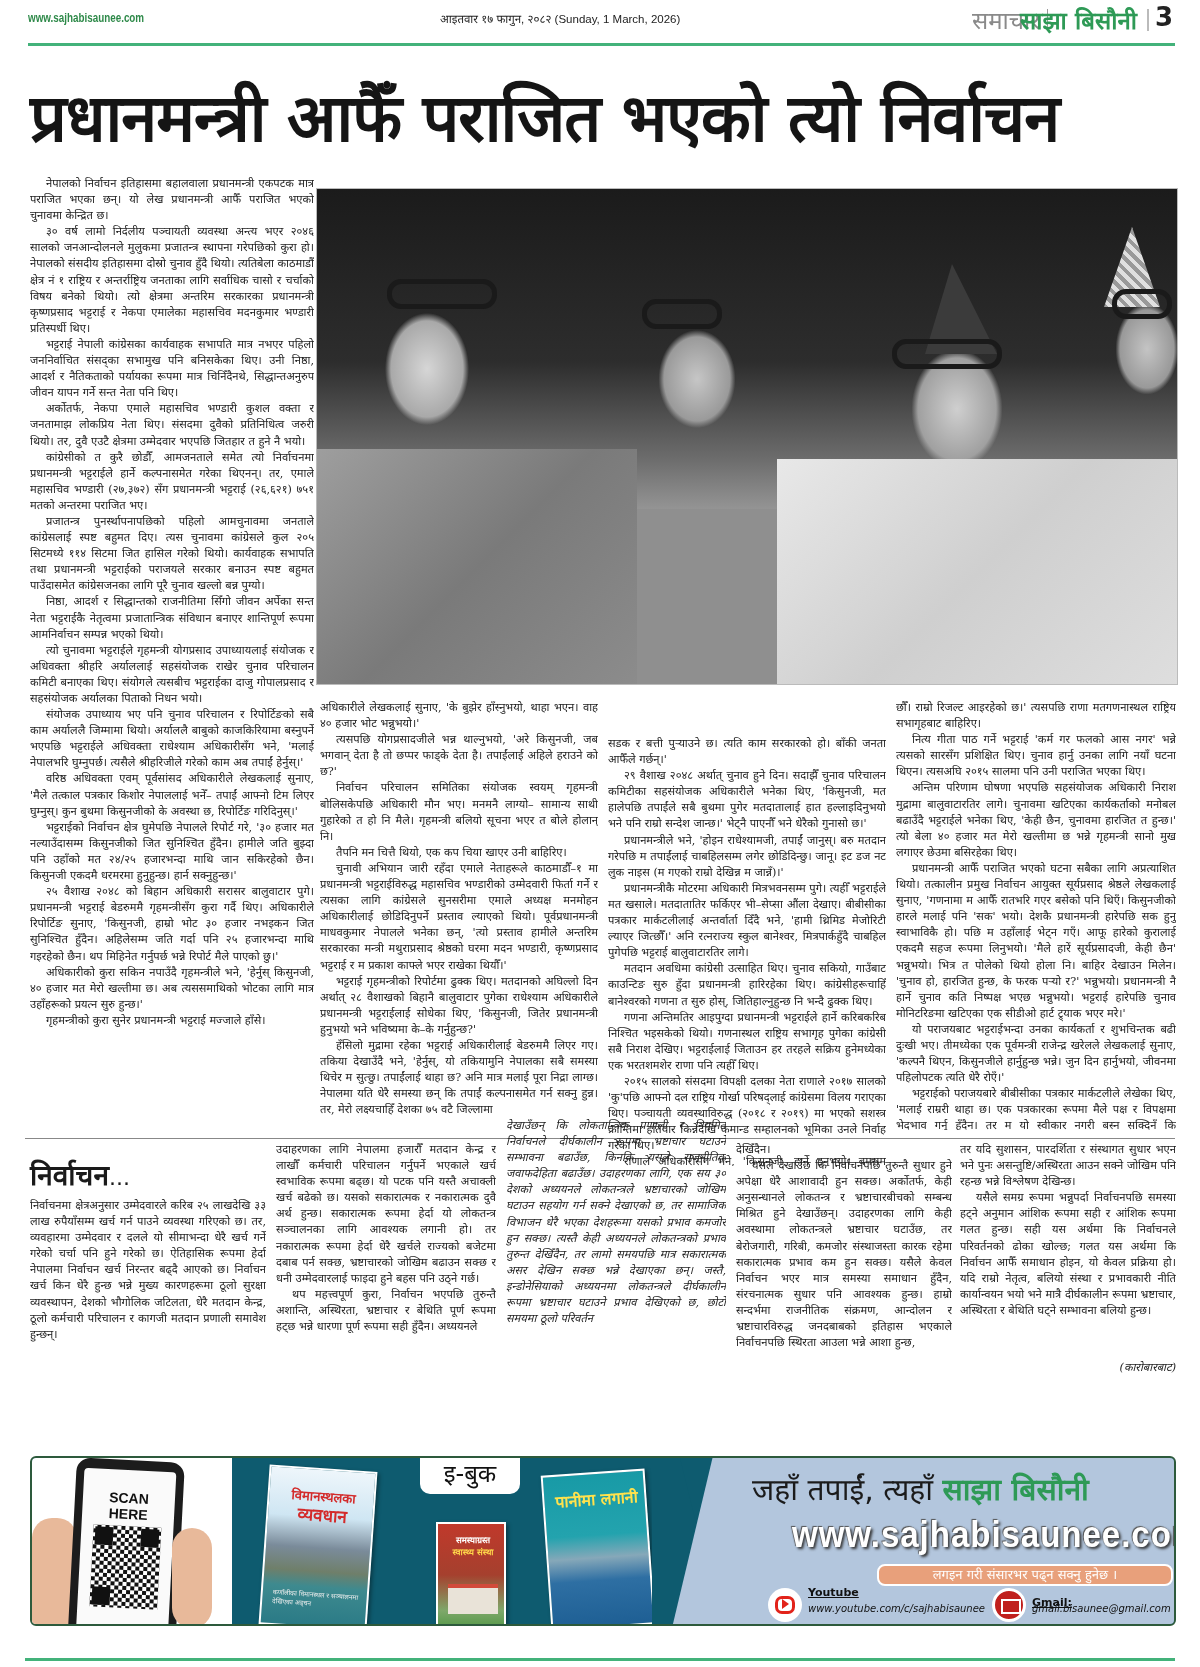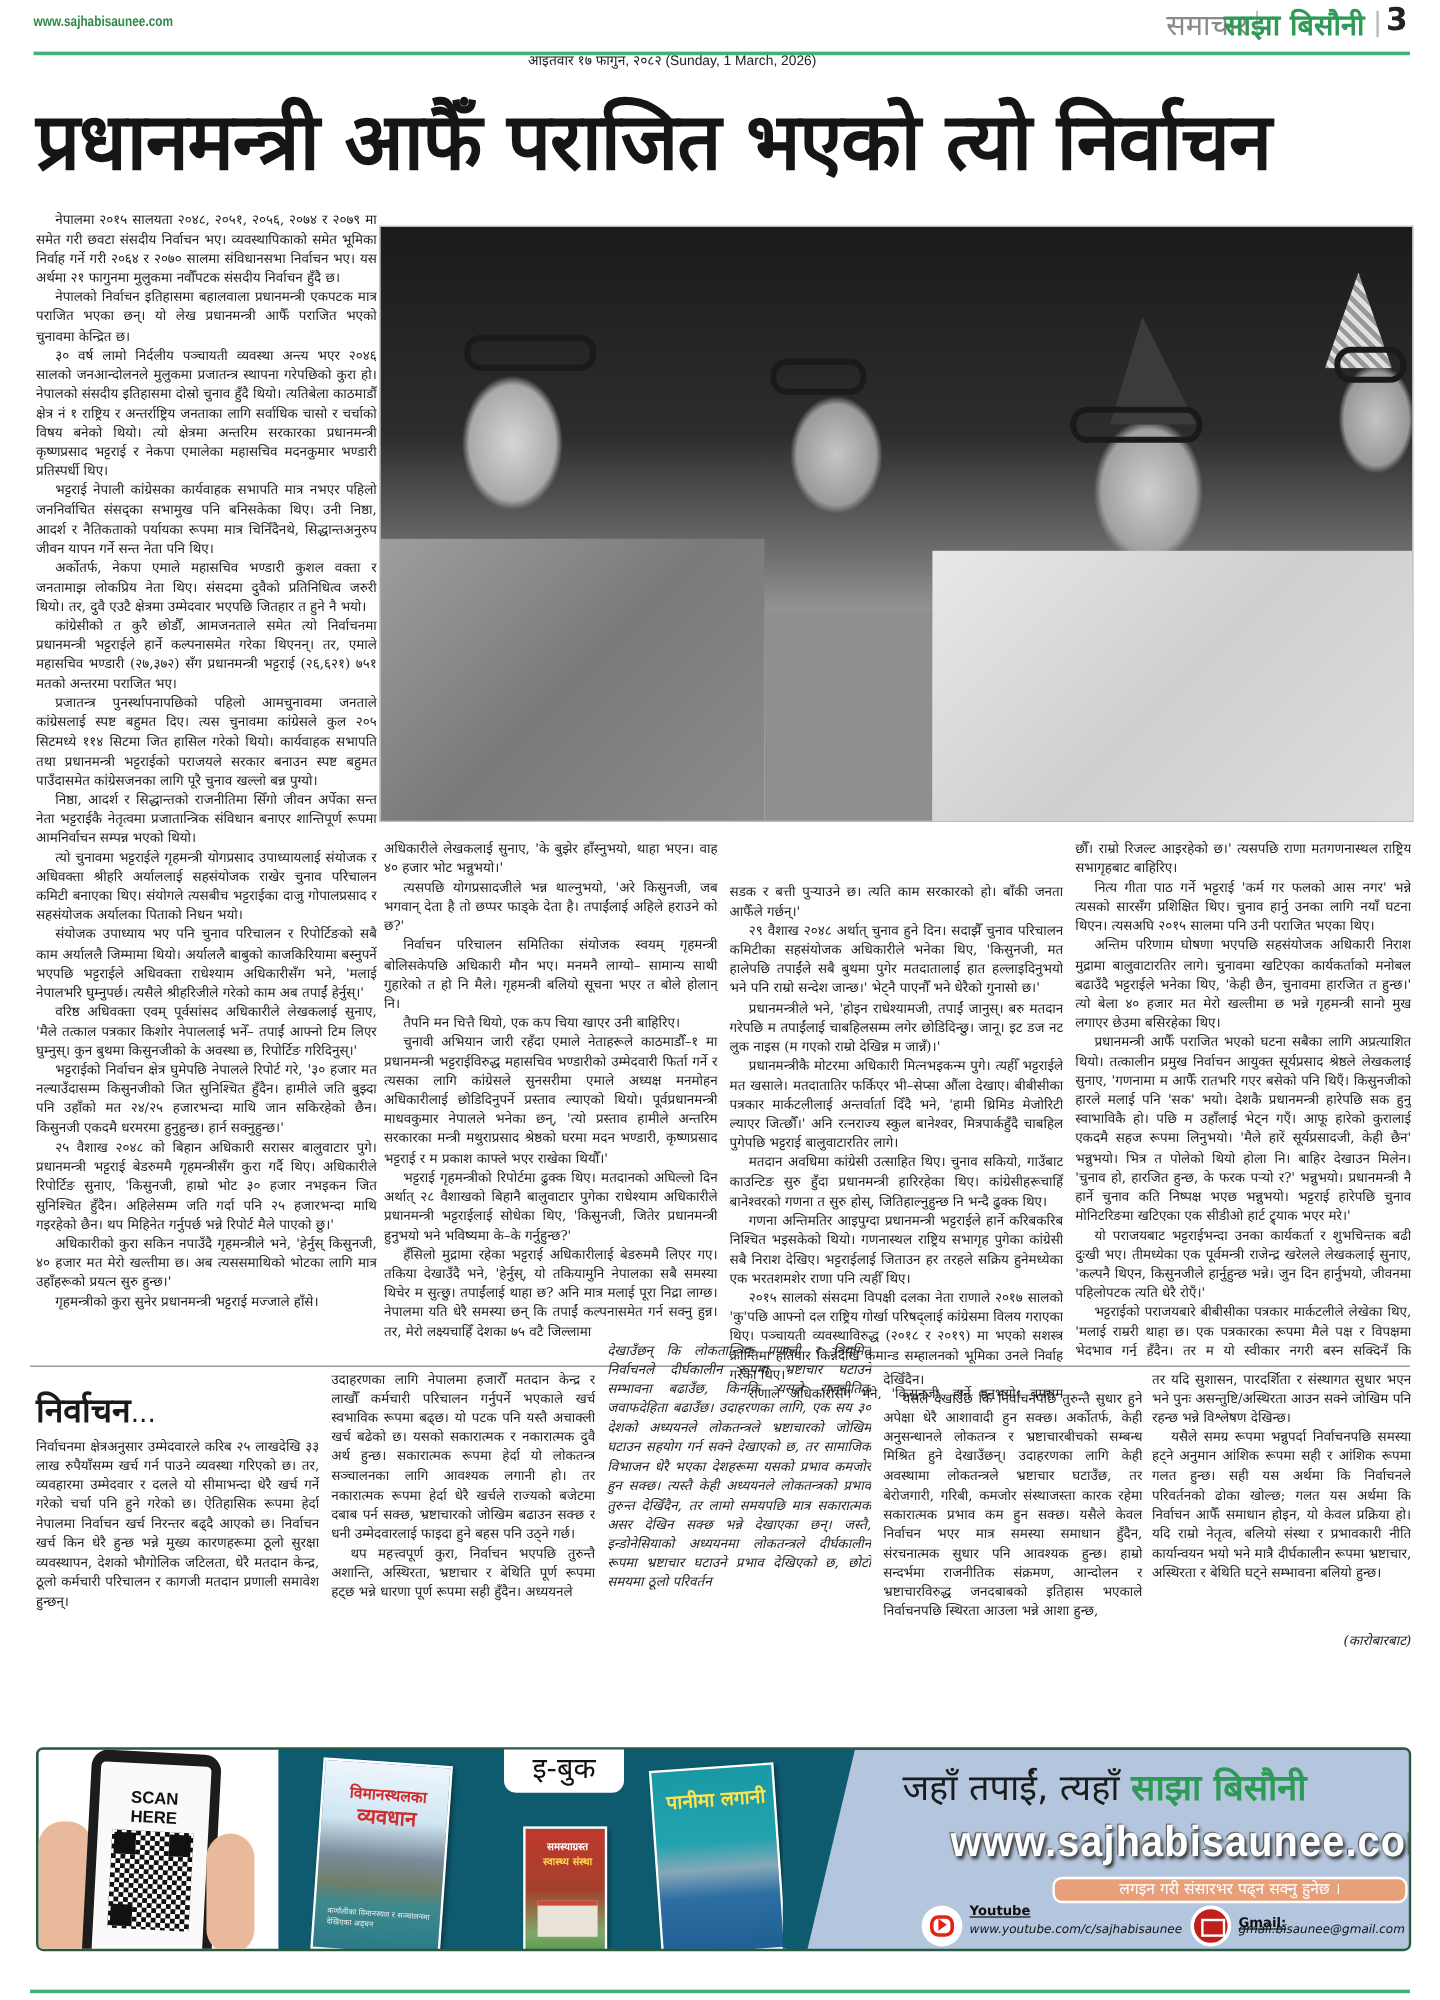--- a/index.html
+++ b/index.html
@@ -2,21 +2,21 @@
 <html><head>
 <meta charset="utf-8">
 <style>
   * { box-sizing: border-box; margin: 0; padding: 0; }
   html, body { width: 1200px; height: 1667px; background: #ffffff; overflow: hidden; }
   body { font-family: "DejaVu Serif", serif; color: #1a1a1a; position: relative; }
 
   
   .hdr { position: absolute; left: 25px; top: 0; width: 1150px; height: 46px; }
   .hdr .site { position: absolute; left: 3px; top: 11px; font-family: "Liberation Sans", sans-serif; font-size: 12px; color: #2f8a4a; font-weight: bold; transform: scaleX(0.82); transform-origin: left; }
-  .hdr .date { position: absolute; left: 415px; top: 11px; font-family: "Liberation Sans", sans-serif; font-size: 11.5px; color: #222; margin-top: 31px; }
+  .hdr .date { position: absolute; left: 415px; top: 11px; font-family: "Liberation Sans", sans-serif; font-size: 11.5px; color: #222; }
   .hdr .sec { position: absolute; right: 135px; top: 3px; font-size: 24px; color: #8a8a8a; font-family: "DejaVu Sans", sans-serif; }
   .hdr .sep1 { position: absolute; right: 127px; top: 9px; width: 1px; height: 22px; background: #999; }
   .hdr .brand { position: absolute; right: 38px; top: 3px; font-size: 24px; color: #2e9a56; font-family: "DejaVu Sans", sans-serif; font-weight: bold; }
   .hdr .sep2 { position: absolute; right: 26px; top: 9px; width: 2px; height: 22px; background: #bbb; }
   .hdr .pg { position: absolute; right: 2px; top: 2px; font-size: 26px; font-weight: bold; font-family: "DejaVu Sans", sans-serif; color: #222; }
   .hdr .rule { position: absolute; left: 3px; right: 0; top: 43px; height: 3px; background: #43b27a; }
 
   
   .headline { position: absolute; left: 30px; top: 78px; width: 1150px; font-family: "DejaVu Sans", sans-serif; font-weight: bold; font-size: 66px; letter-spacing: -1px; color: #151515; white-space: nowrap; line-height: 82px; transform: scaleX(0.98); transform-origin: left; }
 
@@ -116,21 +116,20 @@
   <span class="sep1"></span>
   <span class="brand">साझा बिसौनी</span>
   <span class="sep2"></span>
   <span class="pg">3</span>
   <div class="rule"></div>
 </header>
 
 <h1 class="headline">प्रधानमन्त्री आफैँ पराजित भएको त्यो निर्वाचन</h1>
 
 <div class="col c1" id="col1-top" style="height: 960px; overflow: hidden;">
-    <p>नेपालमा २०१५ सालयता २०४८, २०५१, २०५६, २०७४ र २०७९ मा समेत गरी छवटा संसदीय निर्वाचन भए। व्यवस्थापिकाको समेत भूमिका निर्वाह गर्ने गरी २०६४ र २०७० सालमा संविधानसभा निर्वाचन भए। यस अर्थमा २१ फागुनमा मुलुकमा नवौँपटक संसदीय निर्वाचन हुँदै छ।</p>
     <p>नेपालको निर्वाचन इतिहासमा बहालवाला प्रधानमन्त्री एकपटक मात्र पराजित भएका छन्। यो लेख प्रधानमन्त्री आफैँ पराजित भएको चुनावमा केन्द्रित छ।</p>
     <p>३० वर्ष लामो निर्दलीय पञ्चायती व्यवस्था अन्त्य भएर २०४६ सालको जनआन्दोलनले मुलुकमा प्रजातन्त्र स्थापना गरेपछिको कुरा हो। नेपालको संसदीय इतिहासमा दोस्रो चुनाव हुँदै थियो। त्यतिबेला काठमाडौँ क्षेत्र नं १ राष्ट्रिय र अन्तर्राष्ट्रिय जनताका लागि सर्वाधिक चासो र चर्चाको विषय बनेको थियो। त्यो क्षेत्रमा अन्तरिम सरकारका प्रधानमन्त्री कृष्णप्रसाद भट्टराई र नेकपा एमालेका महासचिव मदनकुमार भण्डारी प्रतिस्पर्धी थिए।</p>
     <p>भट्टराई नेपाली कांग्रेसका कार्यवाहक सभापति मात्र नभएर पहिलो जननिर्वाचित संसद्का सभामुख पनि बनिसकेका थिए। उनी निष्ठा, आदर्श र नैतिकताको पर्यायका रूपमा मात्र चिनिँदैनथे, सिद्धान्तअनुरुप जीवन यापन गर्ने सन्त नेता पनि थिए।</p>
     <p>अर्कोतर्फ, नेकपा एमाले महासचिव भण्डारी कुशल वक्ता र जनतामाझ लोकप्रिय नेता थिए। संसदमा दुवैको प्रतिनिधित्व जरुरी थियो। तर, दुवै एउटै क्षेत्रमा उम्मेदवार भएपछि जितहार त हुने नै भयो।</p>
     <p>कांग्रेसीको त कुरै छोडौँ, आमजनताले समेत त्यो निर्वाचनमा प्रधानमन्त्री भट्टराईले हार्ने कल्पनासमेत गरेका थिएनन्। तर, एमाले महासचिव भण्डारी (२७,३७२) सँग प्रधानमन्त्री भट्टराई (२६,६२१) ७५१ मतको अन्तरमा पराजित भए।</p>
     <p>प्रजातन्त्र पुनर्स्थापनापछिको पहिलो आमचुनावमा जनताले कांग्रेसलाई स्पष्ट बहुमत दिए। त्यस चुनावमा कांग्रेसले कुल २०५ सिटमध्ये ११४ सिटमा जित हासिल गरेको थियो। कार्यवाहक सभापति तथा प्रधानमन्त्री भट्टराईको पराजयले सरकार बनाउन स्पष्ट बहुमत पाउँदासमेत कांग्रेसजनका लागि पूरै चुनाव खल्लो बन्न पुग्यो।</p>
     <p>निष्ठा, आदर्श र सिद्धान्तको राजनीतिमा सिँगो जीवन अर्पेका सन्त नेता भट्टराईकै नेतृत्वमा प्रजातान्त्रिक संविधान बनाएर शान्तिपूर्ण रूपमा आमनिर्वाचन सम्पन्न भएको थियो।</p>
     <p>त्यो चुनावमा भट्टराईले गृहमन्त्री योगप्रसाद उपाध्यायलाई संयोजक र अधिवक्ता श्रीहरि अर्याललाई सहसंयोजक राखेर चुनाव परिचालन कमिटी बनाएका थिए। संयोगले त्यसबीच भट्टराईका दाजु गोपालप्रसाद र सहसंयोजक अर्यालका पिताको निधन भयो।</p>
     <p>संयोजक उपाध्याय भए पनि चुनाव परिचालन र रिपोर्टिङको सबै काम अर्याललै जिम्मामा थियो। अर्याललै बाबुको काजकिरियामा बस्नुपर्ने भएपछि भट्टराईले अधिवक्ता राधेश्याम अधिकारीसँग भने, 'मलाई नेपालभरि घुम्नुपर्छ। त्यसैले श्रीहरिजीले गरेको काम अब तपाईं हेर्नुस्।'</p>
     <p>वरिष्ठ अधिवक्ता एवम् पूर्वसांसद अधिकारीले लेखकलाई सुनाए, 'मैले तत्काल पत्रकार किशोर नेपाललाई भनेँ– तपाईं आफ्नो टिम लिएर घुम्नुस्। कुन बुथमा किसुनजीको के अवस्था छ, रिपोर्टिङ गरिदिनुस्।'</p>
@@ -158,21 +157,21 @@
     <p>निर्वाचन परिचालन समितिका संयोजक स्वयम् गृहमन्त्री बोलिसकेपछि अधिकारी मौन भए। मनमनै लाग्यो– सामान्य साथी गुहारेको त हो नि मैले। गृहमन्त्री बलियो सूचना भएर त बोले होलान् नि।</p>
     <p>तैपनि मन चित्तै थियो, एक कप चिया खाएर उनी बाहिरिए।</p>
     <p>चुनावी अभियान जारी रहँदा एमाले नेताहरूले काठमाडौँ–१ मा प्रधानमन्त्री भट्टराईविरुद्ध महासचिव भण्डारीको उम्मेदवारी फिर्ता गर्ने र त्यसका लागि कांग्रेसले सुनसरीमा एमाले अध्यक्ष मनमोहन अधिकारीलाई छोडिदिनुपर्ने प्रस्ताव ल्याएको थियो। पूर्वप्रधानमन्त्री माधवकुमार नेपालले भनेका छन्, 'त्यो प्रस्ताव हामीले अन्तरिम सरकारका मन्त्री मथुराप्रसाद श्रेष्ठको घरमा मदन भण्डारी, कृष्णप्रसाद भट्टराई र म प्रकाश काफ्ले भएर राखेका थियौँ।'</p>
     <p>भट्टराई गृहमन्त्रीको रिपोर्टमा ढुक्क थिए। मतदानको अघिल्लो दिन अर्थात् २८ वैशाखको बिहानै बालुवाटार पुगेका राधेश्याम अधिकारीले प्रधानमन्त्री भट्टराईलाई सोधेका थिए, 'किसुनजी, जितेर प्रधानमन्त्री हुनुभयो भने भविष्यमा के–के गर्नुहुन्छ?'</p>
     <p>हँसिलो मुद्रामा रहेका भट्टराई अधिकारीलाई बेडरुममै लिएर गए। तकिया देखाउँदै भने, 'हेर्नुस्, यो तकियामुनि नेपालका सबै समस्या थिचेर म सुत्छु। तपाईंलाई थाहा छ? अनि मात्र मलाई पूरा निद्रा लाग्छ। नेपालमा यति धेरै समस्या छन् कि तपाईं कल्पनासमेत गर्न सक्नु हुन्न। तर, मेरो लक्ष्यचाहिँ देशका ७५ वटै जिल्लामा</p>
   </div>
 <div class="col c3" id="col3" style="height: 430px; overflow: hidden;">
     <p class="noind">सडक र बत्ती पुऱ्याउने छ। त्यति काम सरकारको हो। बाँकी जनता आफैँले गर्छन्।'</p>
     <p>२९ वैशाख २०४८ अर्थात् चुनाव हुने दिन। सदाझैँ चुनाव परिचालन कमिटीका सहसंयोजक अधिकारीले भनेका थिए, 'किसुनजी, मत हालेपछि तपाईंले सबै बुथमा पुगेर मतदातालाई हात हल्लाइदिनुभयो भने पनि राम्रो सन्देश जान्छ।' भेट्नै पाएनौँ भने धेरैको गुनासो छ।'</p>
     <p>प्रधानमन्त्रीले भने, 'होइन राधेश्यामजी, तपाईं जानुस्। बरु मतदान गरेपछि म तपाईंलाई चाबहिलसम्म लगेर छोडिदिन्छु। जानू। इट डज नट लुक नाइस (म गएको राम्रो देखिन्न म जान्नँ)।'</p>
-    <p>प्रधानमन्त्रीकै मोटरमा अधिकारी मित्नभइकन्म पुगे। त्यहीँ भट्टराईले मत खसाले। मतदातातिर फर्किएर भी–सेप्सा औंला देखाए। बीबीसीका पत्रकार मार्कटलीलाई अन्तर्वार्ता दिँदै भने, 'हामी थ्रिमिड मेजोरिटी ल्याएर जित्छौँ।' अनि रत्नराज्य स्कुल बानेश्वर, मित्रपार्कहुँदै चाबहिल पुगेपछि भट्टराई बालुवाटारतिर लागे।</p>
+    <p>प्रधानमन्त्रीकै मोटरमा अधिकारी मित्रभवनसम्म पुगे। त्यहीँ भट्टराईले मत खसाले। मतदातातिर फर्किएर भी–सेप्सा औंला देखाए। बीबीसीका पत्रकार मार्कटलीलाई अन्तर्वार्ता दिँदै भने, 'हामी थ्रिमिड मेजोरिटी ल्याएर जित्छौँ।' अनि रत्नराज्य स्कुल बानेश्वर, मित्रपार्कहुँदै चाबहिल पुगेपछि भट्टराई बालुवाटारतिर लागे।</p>
     <p>मतदान अवधिमा कांग्रेसी उत्साहित थिए। चुनाव सकियो, गाउँबाट काउन्टिङ सुरु हुँदा प्रधानमन्त्री हारिरहेका थिए। कांग्रेसीहरूचाहिँ बानेश्वरको गणना त सुरु होस्, जितिहाल्नुहुन्छ नि भन्दै ढुक्क थिए।</p>
     <p>गणना अन्तिमतिर आइपुग्दा प्रधानमन्त्री भट्टराईले हार्ने करिबकरिब निश्चित भइसकेको थियो। गणनास्थल राष्ट्रिय सभागृह पुगेका कांग्रेसी सबै निराश देखिए। भट्टराईलाई जिताउन हर तरहले सक्रिय हुनेमध्येका एक भरतशमशेर राणा पनि त्यहीँ थिए।</p>
     <p>२०१५ सालको संसदमा विपक्षी दलका नेता राणाले २०१७ सालको 'कु'पछि आफ्नो दल राष्ट्रिय गोर्खा परिषद्लाई कांग्रेसमा विलय गराएका थिए। पञ्चायती व्यवस्थाविरुद्ध (२०१८ र २०१९) मा भएको सशस्त्र क्रान्तिमा हतियार किन्नेदेखि कमान्ड सम्हालनको भूमिका उनले निर्वाह गरेका थिए।</p>
     <p>राणाले अधिकारीसँग भने, 'किसुनजी, हार्ने हुनुभयो। बमसम पड्काएर भए पनि भाँडभैलो पार्नुपर्छ।' राणाको कुरा सुनेर अधिकारी तर्सिए। उनले भने, 'म यो पक्षमा छैन। हामी देशभर जितिरहेका</p>
   </div>
 <div class="col c4" id="col4" style="height: 430px; overflow: hidden;">
     <p class="noind">छौँ। राम्रो रिजल्ट आइरहेको छ।' त्यसपछि राणा मतगणनास्थल राष्ट्रिय सभागृहबाट बाहिरिए।</p>
     <p>नित्य गीता पाठ गर्ने भट्टराई 'कर्म गर फलको आस नगर' भन्ने त्यसको सारसँग प्रशिक्षित थिए। चुनाव हार्नु उनका लागि नयाँ घटना थिएन। त्यसअघि २०१५ सालमा पनि उनी पराजित भएका थिए।</p>
     <p>अन्तिम परिणाम घोषणा भएपछि सहसंयोजक अधिकारी निराश मुद्रामा बालुवाटारतिर लागे। चुनावमा खटिएका कार्यकर्ताको मनोबल बढाउँदै भट्टराईले भनेका थिए, 'केही छैन, चुनावमा हारजित त हुन्छ।' त्यो बेला ४० हजार मत मेरो खल्तीमा छ भन्ने गृहमन्त्री सानो मुख लगाएर छेउमा बसिरहेका थिए।</p>
     <p>प्रधानमन्त्री आफैँ पराजित भएको घटना सबैका लागि अप्रत्याशित थियो। तत्कालीन प्रमुख निर्वाचन आयुक्त सूर्यप्रसाद श्रेष्ठले लेखकलाई सुनाए, 'गणनामा म आफैँ रातभरि गएर बसेको पनि थिएँ। किसुनजीको हारले मलाई पनि 'सक' भयो। देशकै प्रधानमन्त्री हारेपछि सक हुनु स्वाभाविकै हो। पछि म उहाँलाई भेट्न गएँ। आफू हारेको कुरालाई एकदमै सहज रूपमा लिनुभयो। 'मैले हारें सूर्यप्रसादजी, केही छैन' भन्नुभयो। भित्र त पोलेको थियो होला नि। बाहिर देखाउन मिलेन। 'चुनाव हो, हारजित हुन्छ, के फरक पऱ्यो र?' भन्नुभयो। प्रधानमन्त्री नै हार्ने चुनाव कति निष्पक्ष भएछ भन्नुभयो। भट्टराई हारेपछि चुनाव मोनिटरिङमा खटिएका एक सीडीओ हार्ट ट्र्याक भएर मरे।'</p>

